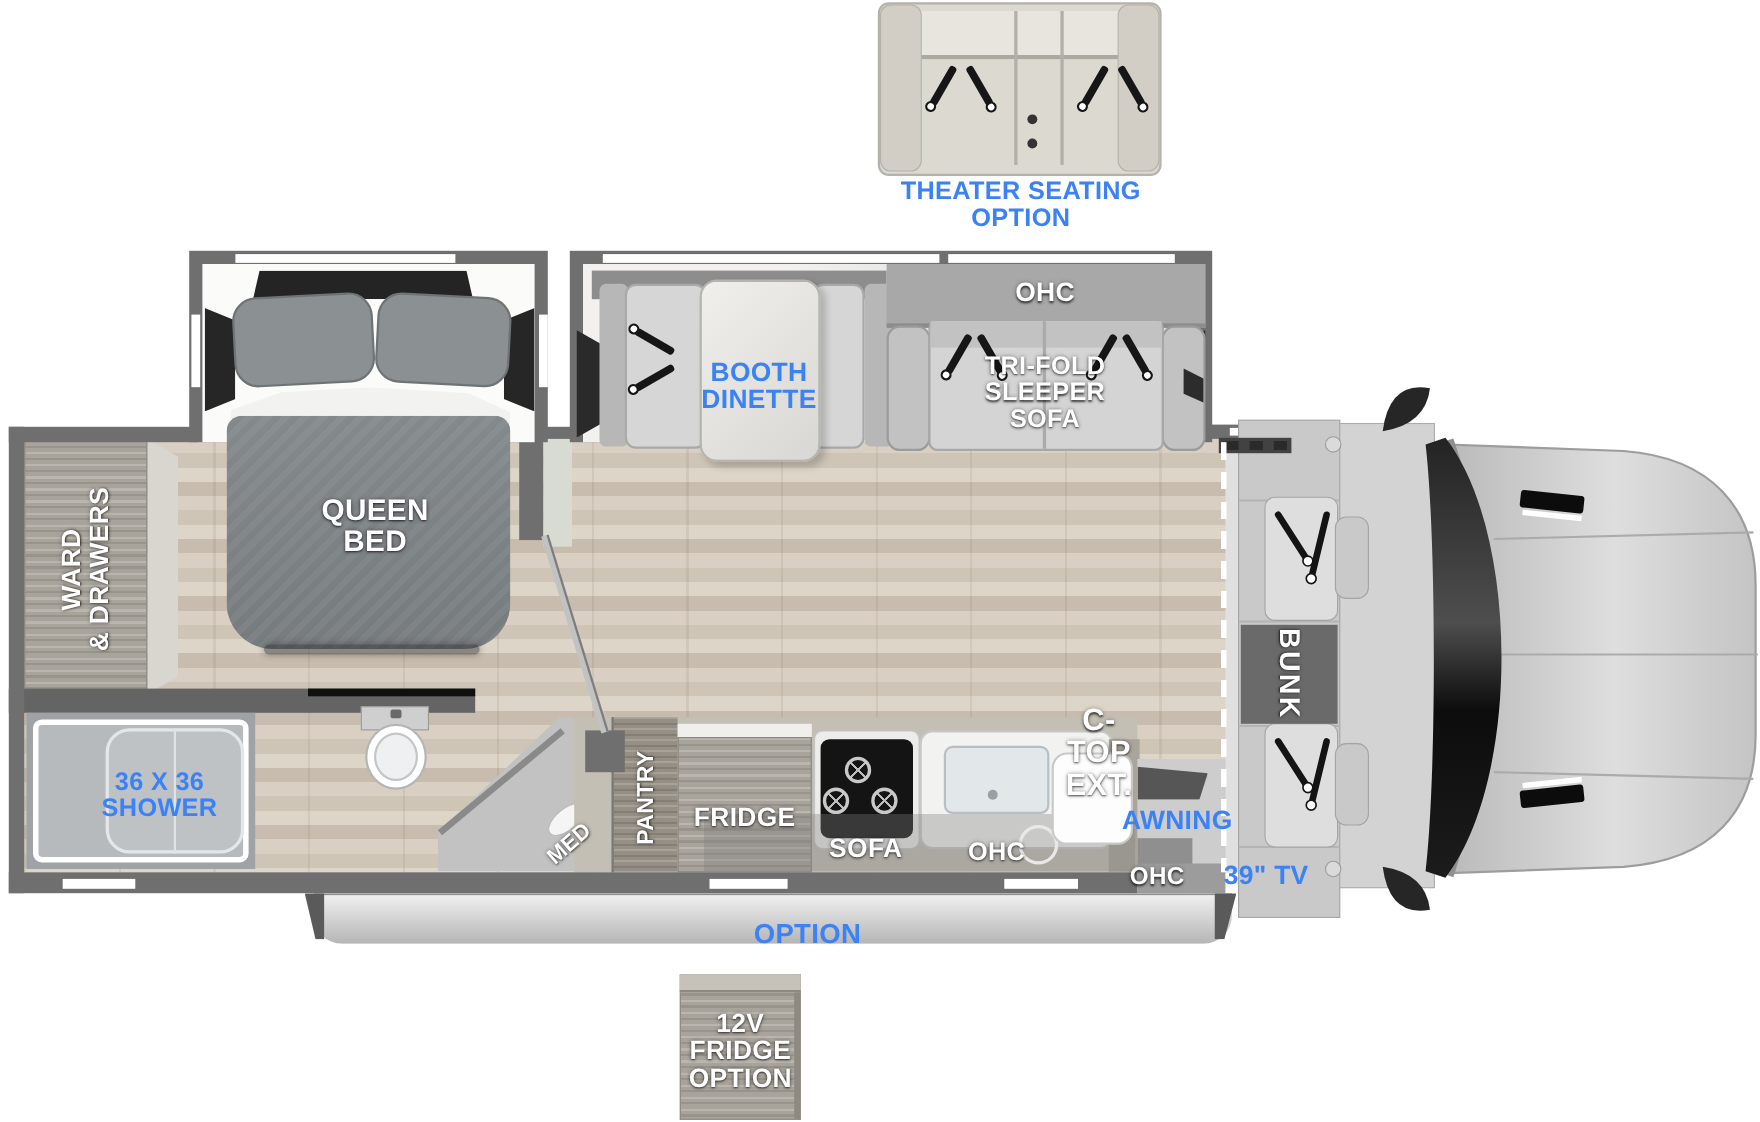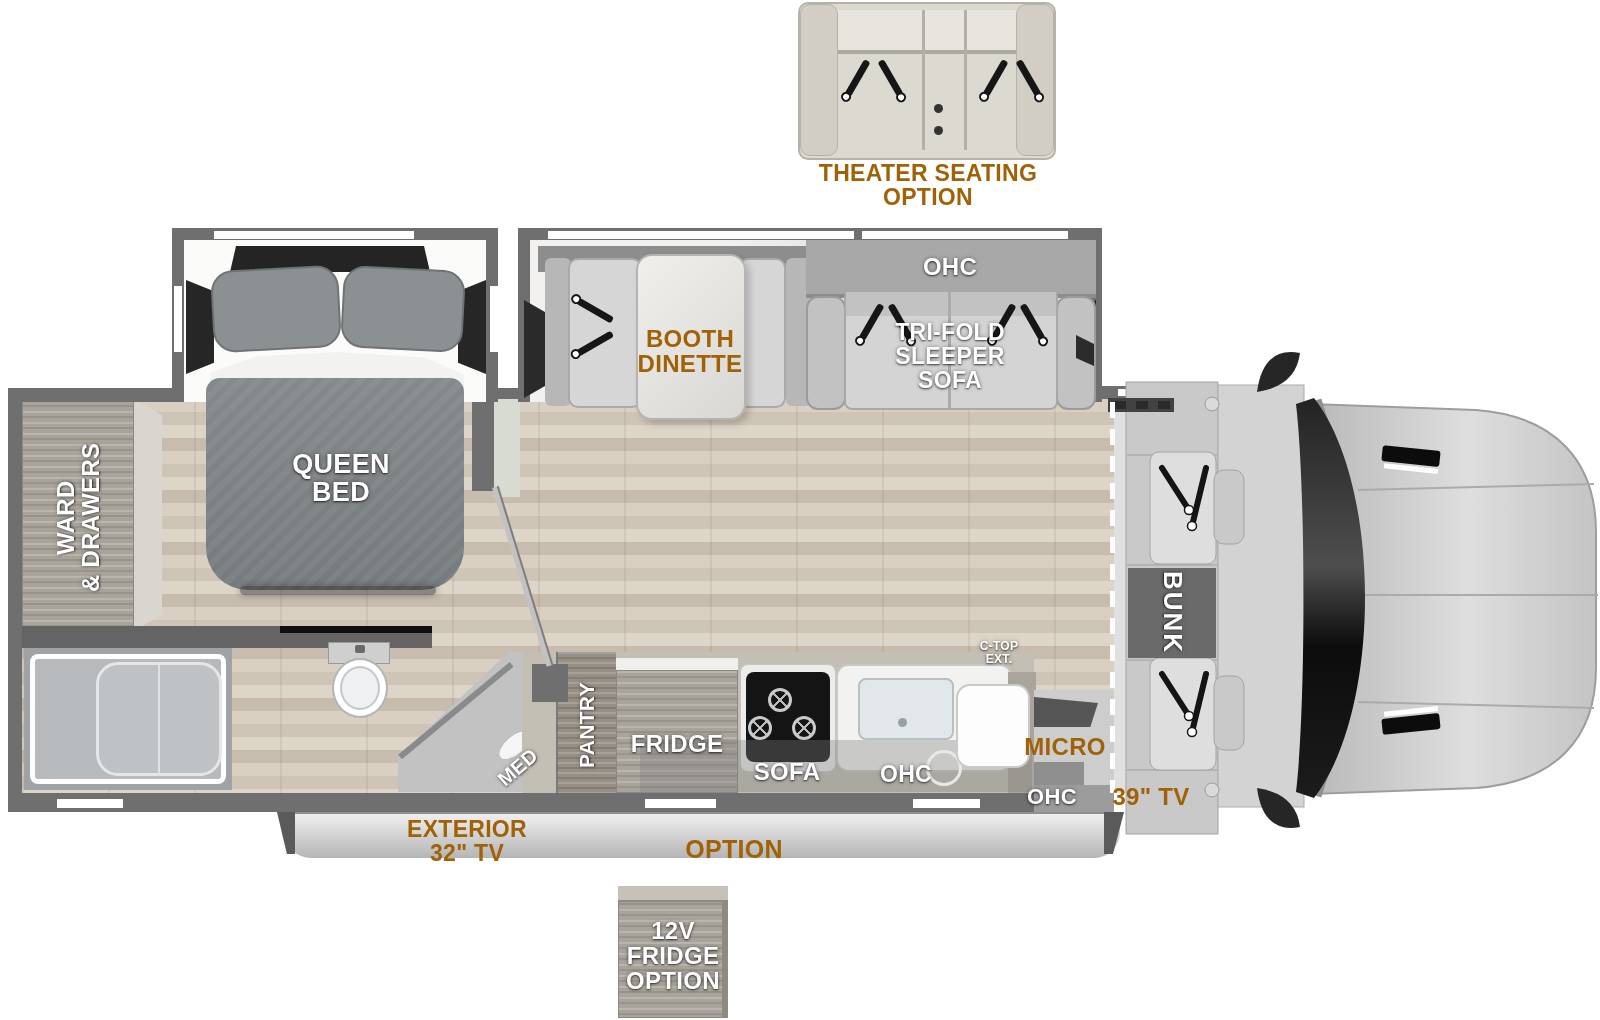--- a/index.html
+++ b/index.html
@@ -2,21 +2,21 @@
 <html><head>
 <meta charset="utf-8">
 <style>
   html,body{margin:0;padding:0;background:#fff;}
   #stage{position:relative;width:1600px;height:1020px;background:#ffffff;overflow:hidden;
          font-family:"Liberation Sans","DejaVu Sans",sans-serif;}
   #stage div{position:absolute;box-sizing:border-box;}
   
   .lbl{position:absolute;font-weight:700;text-align:center;white-space:pre-line;line-height:1.05;letter-spacing:.3px;}
   .lw{color:#ffffff;text-shadow:0 1px 2px rgba(0,0,0,.65),0 0 4px rgba(0,0,0,.35);}
-  .lb{color:#a16207;}
+  .lb{color:#3b82f6;}
   .flexc{display:flex;align-items:center;justify-content:center;}
   .vup{writing-mode:vertical-rl;transform:rotate(180deg);}
   .vdn{writing-mode:vertical-rl;letter-spacing:2px;}
   
   .wall{background:#6f6f6f;}
   .wood-floor{
     background-color:#d3c9bc;
     background-image:
       repeating-linear-gradient(90deg, rgba(110,85,60,.10) 0 2px, rgba(0,0,0,0) 2px 86px),
       repeating-linear-gradient(180deg,#d9d0c3 0 13px,#cfc5b6 13px 26px,#ddd5c8 26px 39px,#c7bcad 39px 52px);
@@ -234,31 +234,31 @@
   <div class="lbl lw" style="left:880px;top:254px;width:140px;font-size:24px;">OHC</div>
   <div class="lbl lb" style="left:628px;top:326px;width:124px;font-size:24px;">BOOTH
 DINETTE</div>
   <div class="lbl lw" style="left:276px;top:450px;width:130px;font-size:27px;">QUEEN
 BED</div>
   <div class="lbl lw" style="left:868px;top:320px;width:164px;font-size:23px;">TRI-FOLD
 SLEEPER
 SOFA</div>
   <div class="lbl lw flexc vup" style="left:30px;top:425px;width:96px;height:185px;font-size:24px;">WARD
 &amp; DRAWERS</div>
+  <div class="lbl lb" style="left:70px;top:698px;width:150px;font-size:23px;">36 X 36
+SHOWER</div>
   <div class="lbl lw" style="left:478px;top:757px;width:80px;font-size:20px;transform:rotate(-41deg);">MED</div>
   <div class="lbl lw flexc vup" style="left:560px;top:660px;width:55px;height:130px;font-size:21px;">PANTRY</div>
   <div class="lbl lw" style="left:617px;top:731px;width:120px;font-size:24px;">FRIDGE</div>
   <div class="lbl lw" style="left:740px;top:759px;width:94px;font-size:24px;">SOFA</div>
   <div class="lbl lw" style="left:856px;top:762px;width:100px;font-size:23px;">OHC</div>
-  <div class="lbl lw" style="left:958px;top:640px;width:82px;font-size:12px;">C-TOP
+  <div class="lbl lw" style="left:958px;top:640px;width:82px;font-size:28px;">C-TOP
 EXT.</div>
-  <div class="lbl lb" style="left:1020px;top:734px;width:90px;font-size:24px;">MICRO</div>
+  <div class="lbl lb" style="left:1020px;top:734px;width:90px;font-size:24px;">AWNING</div>
   <div class="lbl lw" style="left:1002px;top:785px;width:100px;font-size:22px;">OHC</div>
   <div class="lbl lb" style="left:1103px;top:784px;width:96px;font-size:24px;">39" TV</div>
   <div class="lbl lw flexc vdn" style="left:1128px;top:568px;width:88px;height:90px;font-size:26px;">BUNK</div>
-  <div class="lbl lb" style="left:398px;top:817px;width:138px;font-size:23px;">EXTERIOR
-32" TV</div>
   <div class="lbl lb" style="left:663px;top:836px;width:142px;font-size:25px;">OPTION</div>
   <div class="lbl lw" style="left:618px;top:918px;width:110px;font-size:24px;">12V
 FRIDGE
 OPTION</div>
 
 </div>
 
 </body></html>

